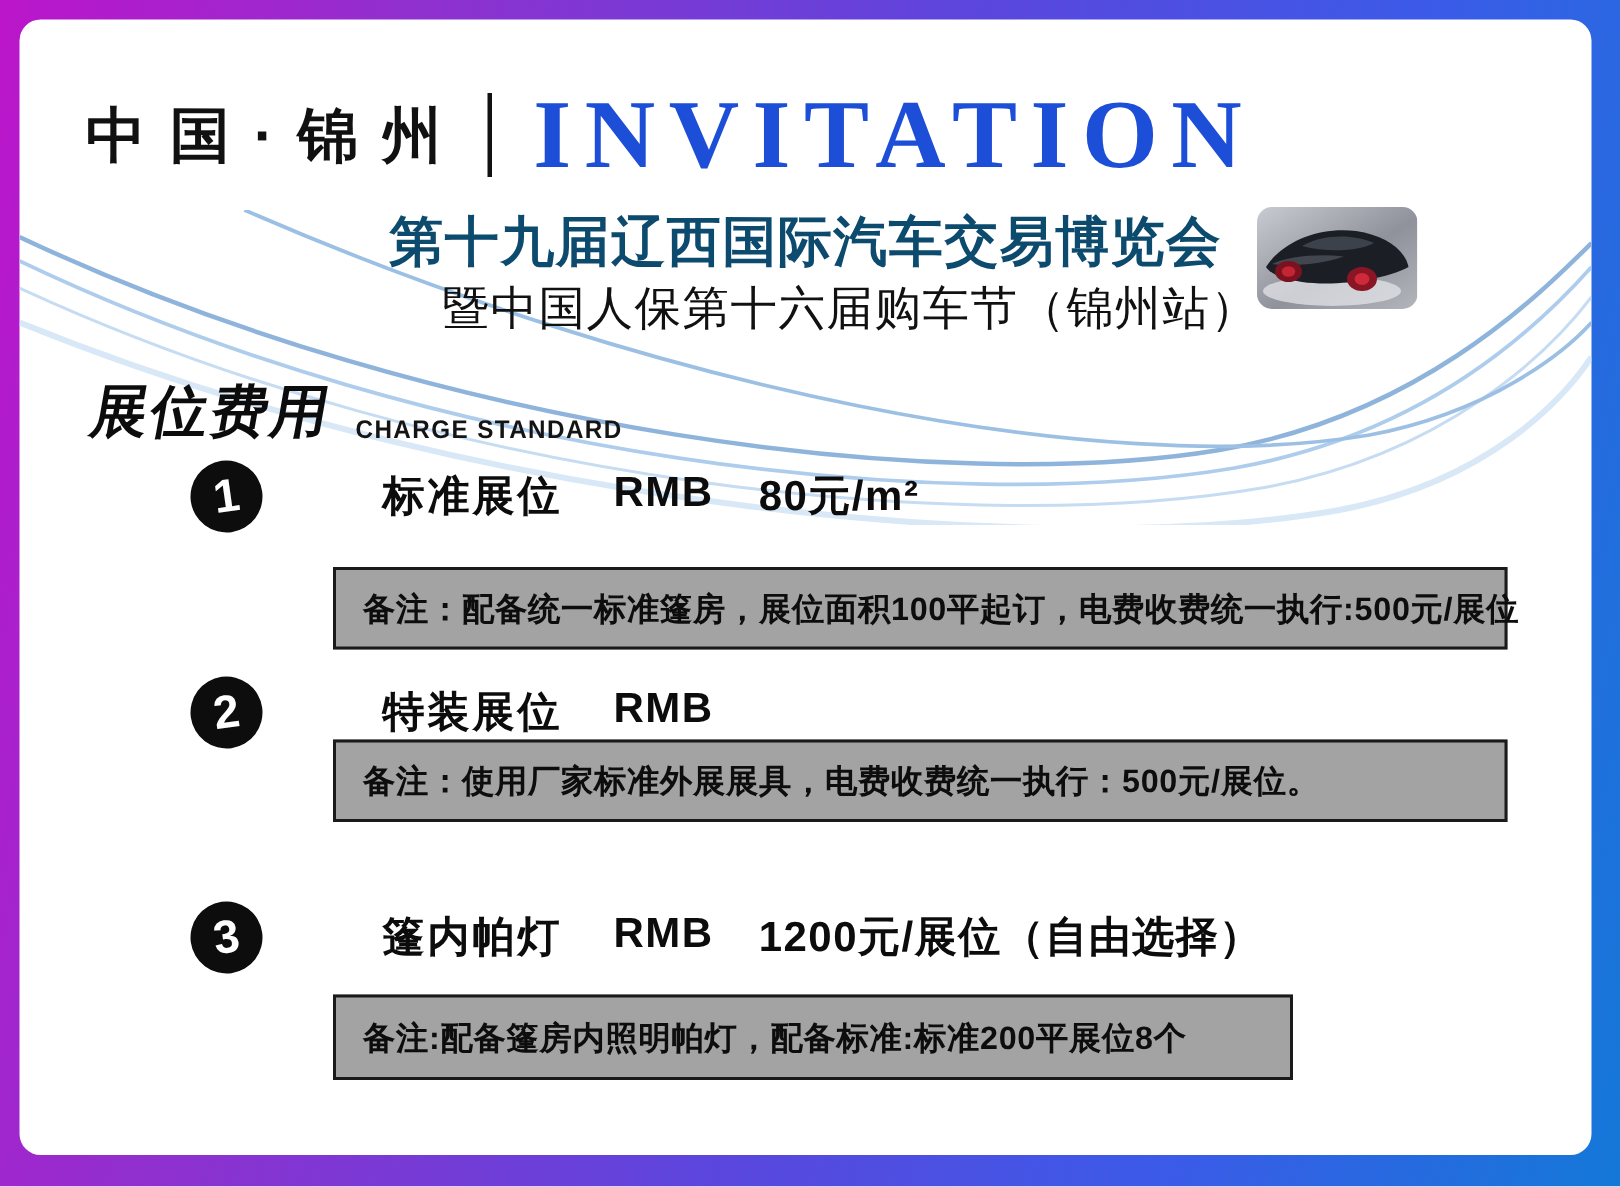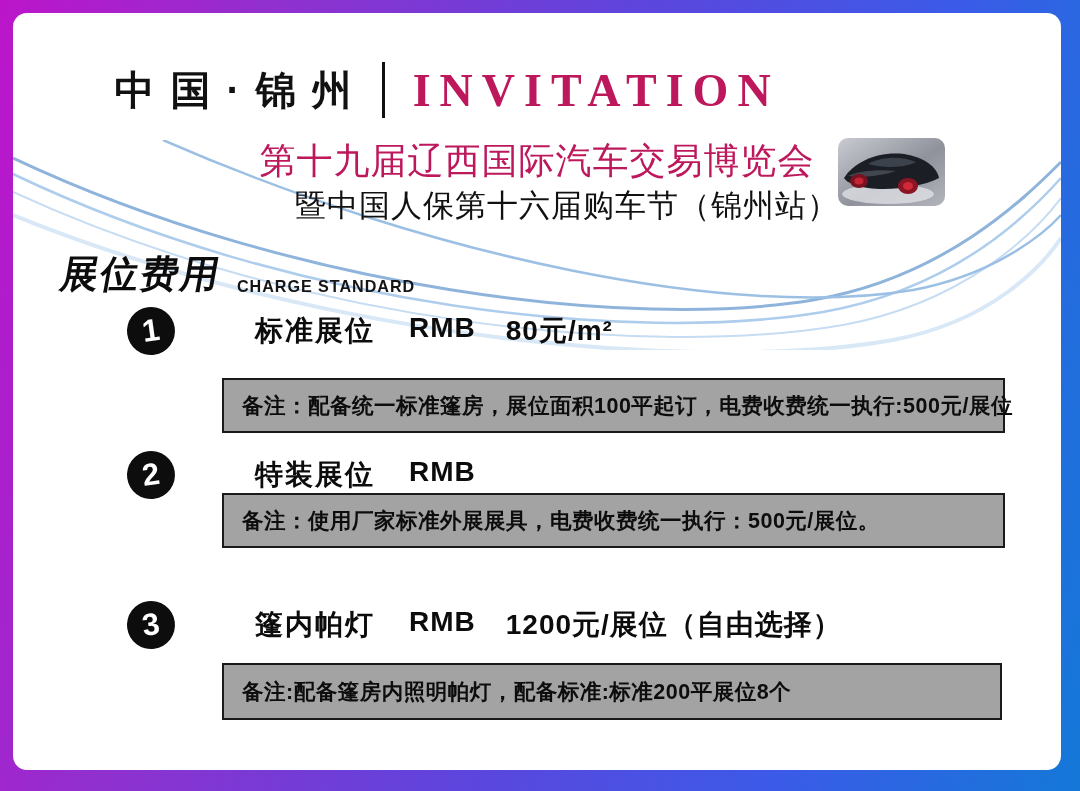--- a/index.html
+++ b/index.html
@@ -40,29 +40,29 @@
   .loc-title {
     font-size: 40px; font-weight: 800; color: #111;
     letter-spacing: 16px; white-space: nowrap;
   }
   .header-divider {
     width: 3px; height: 56px; background: #111;
     margin: 0 28px 0 14px;
   }
   .invitation-title {
     font-family: "Liberation Serif", "DejaVu Serif", serif;
-    font-size: 46px; font-weight: 600; color: #be185d;
+    font-size: 65px; font-weight: 600; color: #1d4ed8;
     letter-spacing: 9px; white-space: nowrap;
   }
 
   
   .title-main {
     position: absolute; left: 0; top: 124px; width: 1048px;
-    text-align: center; font-size: 36px; font-weight: 400;
-    color: #be185d; letter-spacing: 1px; white-space: nowrap;
+    text-align: center; font-size: 36px; font-weight: 700;
+    color: #0c4a6e; letter-spacing: 1px; white-space: nowrap;
   }
   .title-sub {
     position: absolute; left: 30px; top: 172px; width: 1048px;
     text-align: center; font-size: 31px; font-weight: 500;
     color: #111; letter-spacing: 1px; white-space: nowrap;
   }
 
   
   .car-photo {
     position: absolute; left: 825px; top: 125px;
@@ -114,21 +114,21 @@
   .note-text {
     font-size: 21.5px; font-weight: 600; color: #0d0d0d;
     letter-spacing: 0.5px; white-space: nowrap;
   }
 
   .row-1 { top: 294px; }
   .box-1 { top: 365px; }
   .row-2 { top: 438px; }
   .box-2 { top: 480px; text-align: center; }
   .row-3 { top: 588px; }
-  .box-3 { top: 650px; height: 57px; width: 780px; }
+  .box-3 { top: 650px; height: 57px; width: 640px; }
 </style>
 </head>
 <body>
 
 <div class="frame">
   <div class="card">
 
     <svg class="swoosh" viewBox="0 0 1048 210" xmlns="http://www.w3.org/2000/svg">
       <path d="M0,18 C280,150 620,190 800,160 C930,138 1010,60 1048,22" fill="none" stroke="#8fb4dc" stroke-width="3"></path>
       <path d="M0,34 C280,168 620,204 810,172 C940,149 1015,75 1048,38" fill="none" stroke="#aecdec" stroke-width="2.5"></path>

